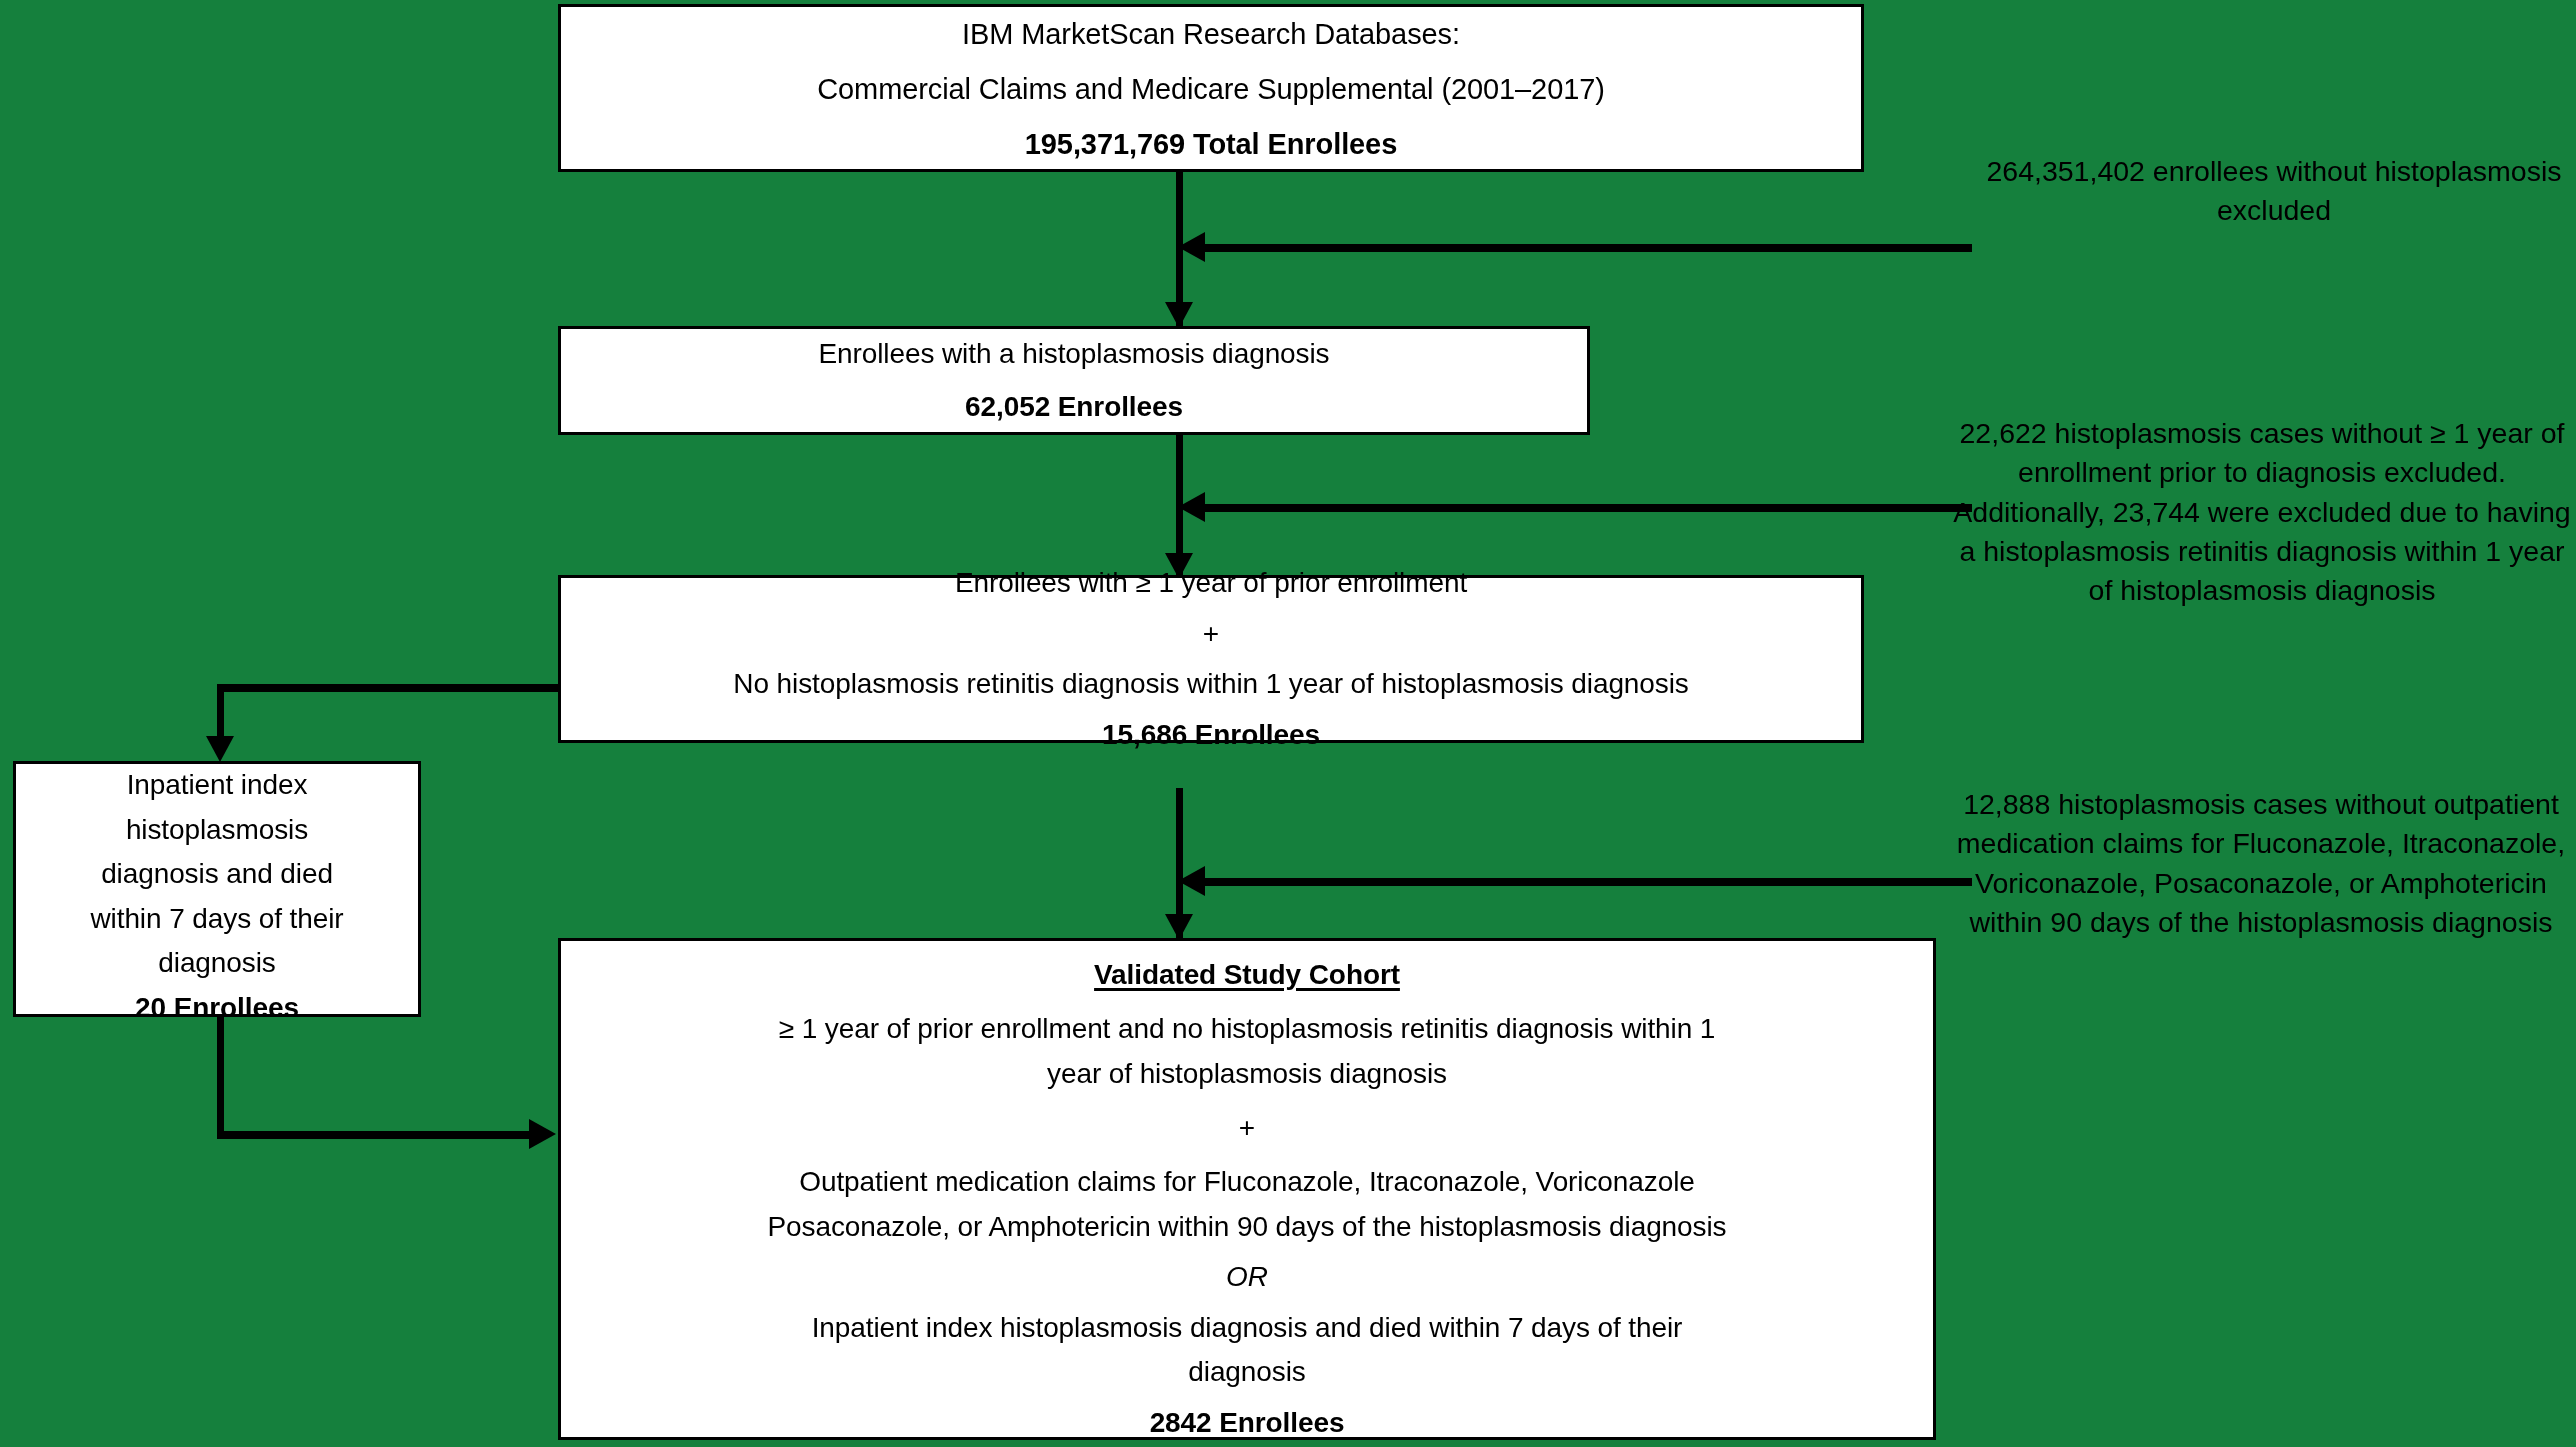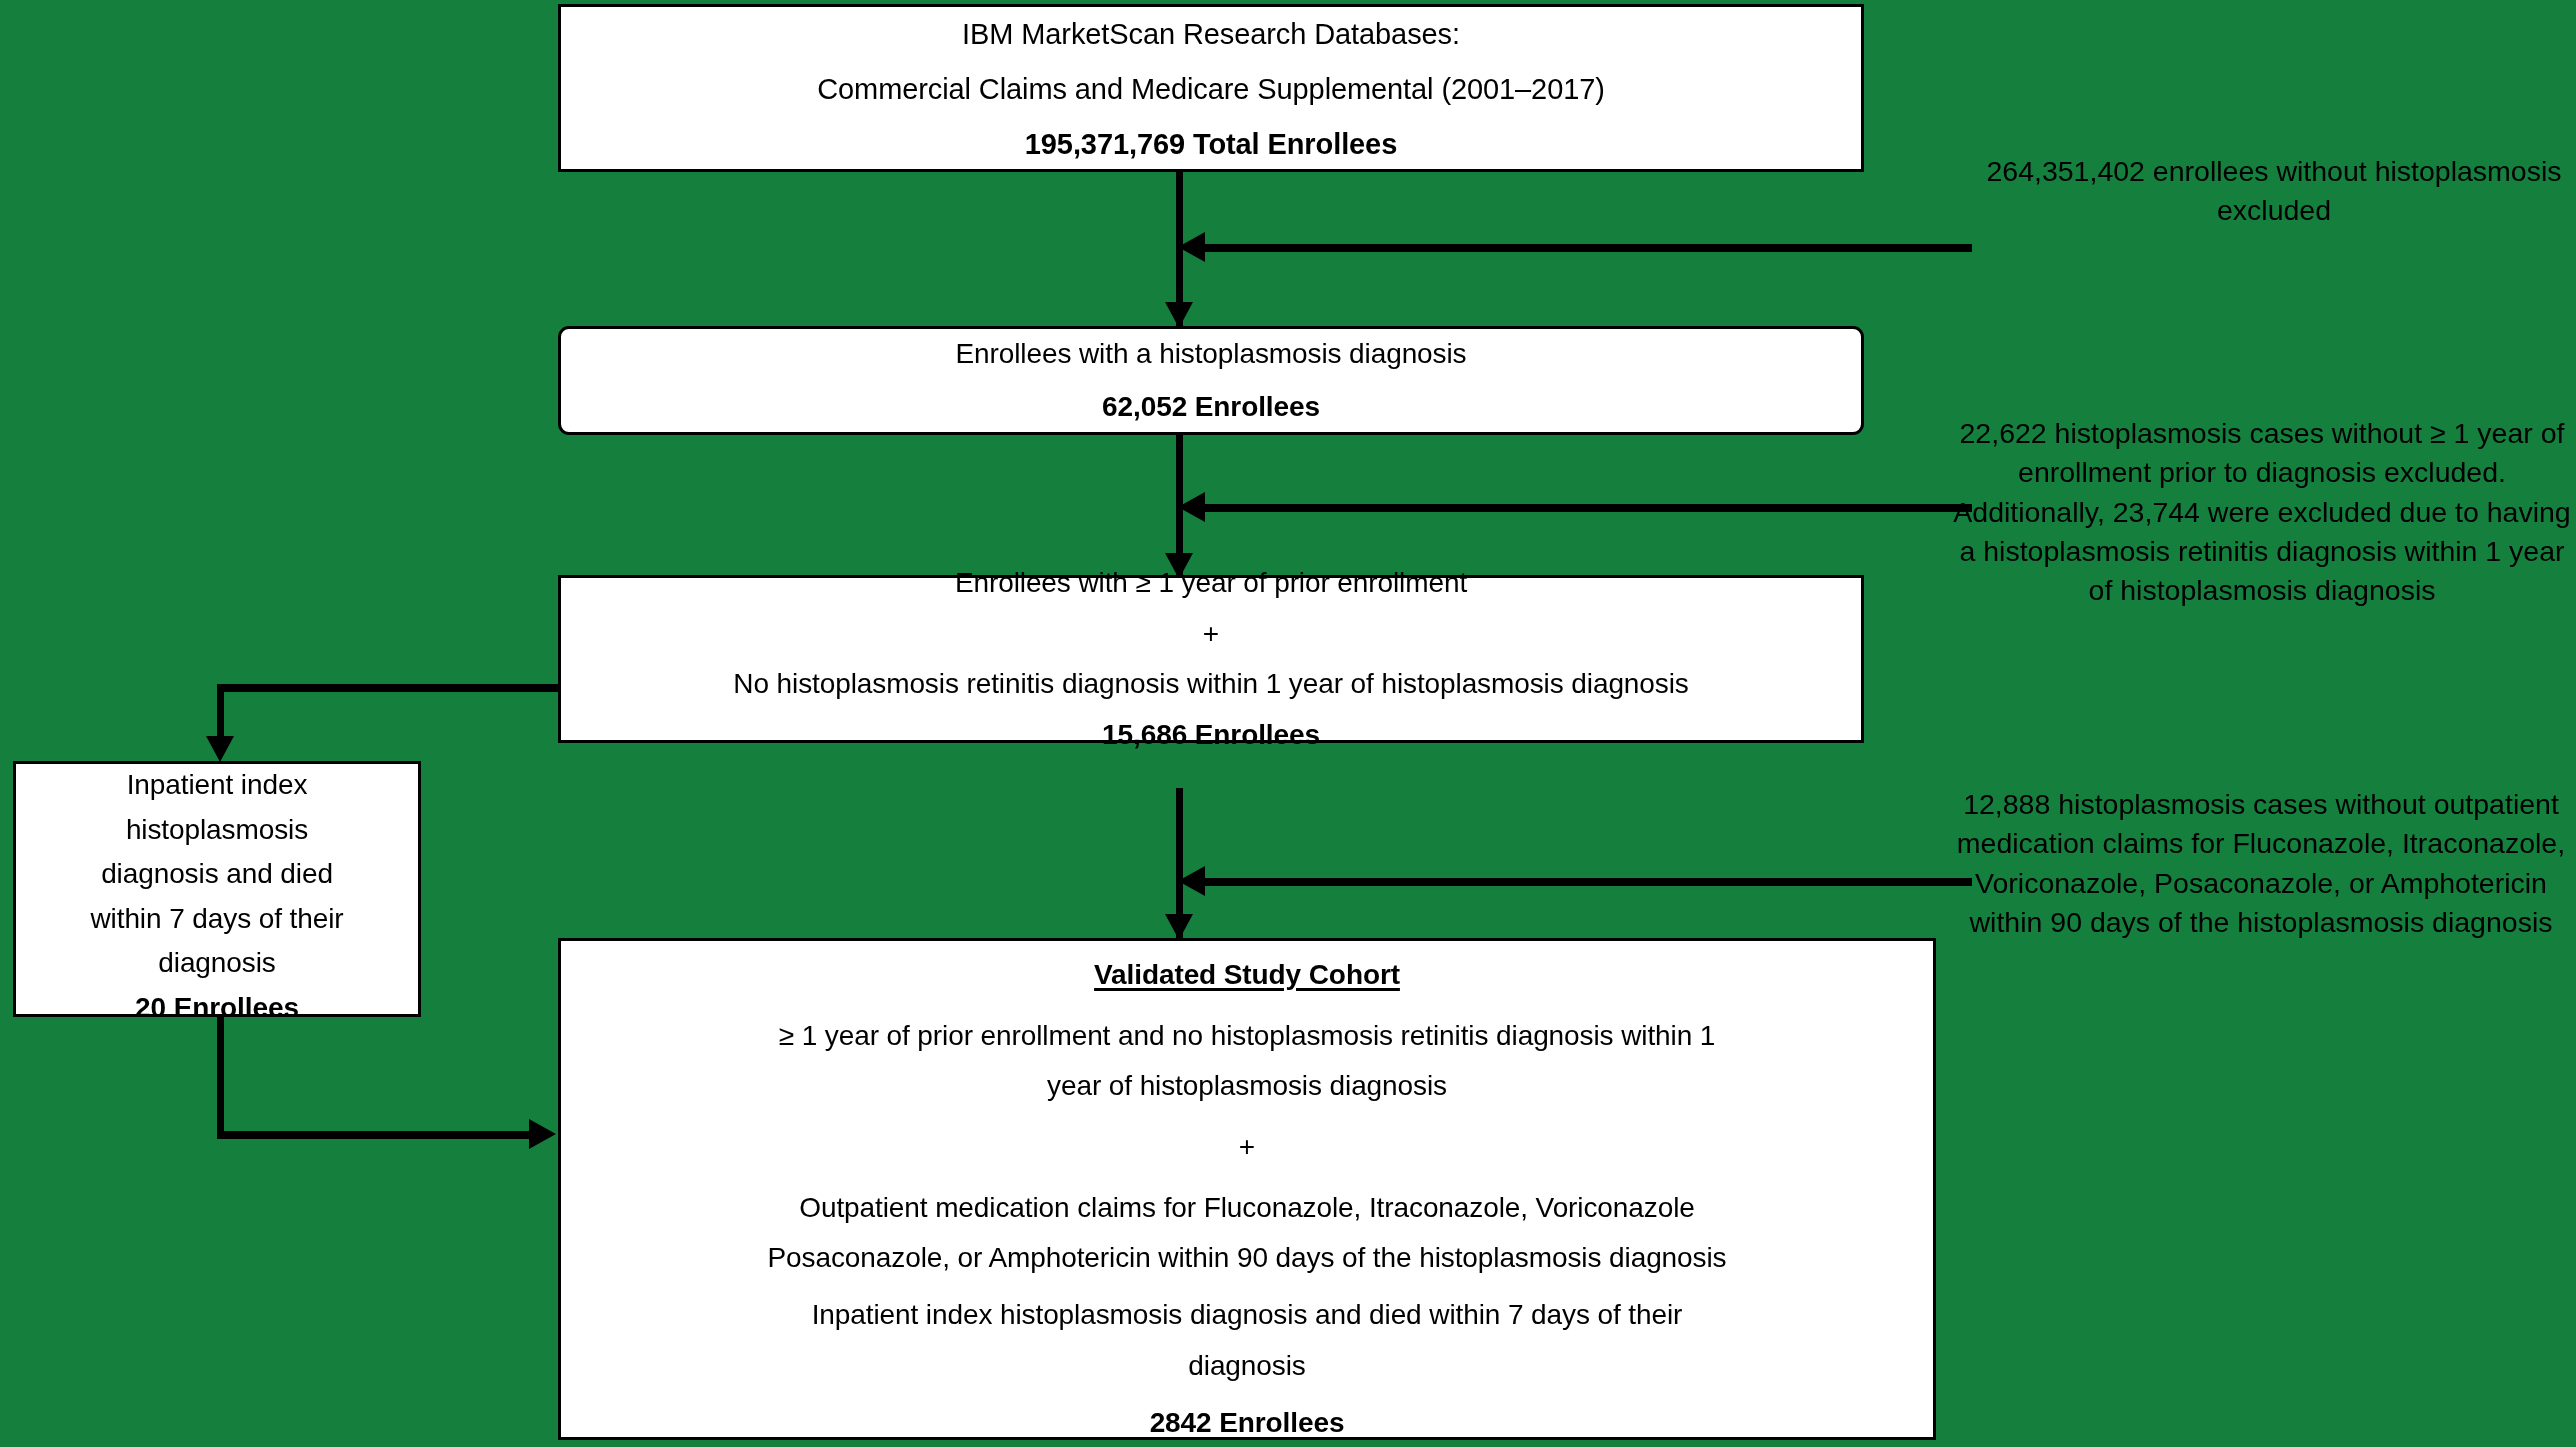--- a/index.html
+++ b/index.html
@@ -58,21 +58,21 @@
   }
 
   
   #box-source   { left: 558px;  top: 3.6px;    width: 1306px; height: 168px; }
   #box-source .line { font-size: 29px; line-height: 1.0; }
   #box-source .l1 { margin-top: 3.6px; }
   #box-source .l2 { margin-top: 26px; }
   #box-source .l3 { margin-top: 26px; }
 
   
-  #box-diag     { left: 558px;  top: 326px;  width: 1306px; height: 109px; border-radius: 11px; }
+  #box-diag     { left: 558px;  top: 326px;  width: 1032px; height: 109px; }
   #box-diag .line { line-height: 1.0; }
   #box-diag .l2 { margin-top: 25px; }
 
   
   #box-prior    { left: 558px;  top: 575px;  width: 1306px; height: 168px; }
   #box-prior .line { line-height: 1.0; }
   #box-prior .l2 { margin-top: 22.6px; }
   #box-prior .l3 { margin-top: 22.6px; }
   #box-prior .l4 { margin-top: 22.6px; }
 
@@ -204,19 +204,20 @@
   <div class="conn hline-thick" style="left:217px; top:1131px; width:314px;"></div>
   <div class="arrow-right" style="left:529px; top:1131px; margin-top:-12px;"></div>
 
   <div class="flowbox" id="box-cohort">
     <span class="line l-title und">Validated Study Cohort</span>
     <span class="line l-a">≥ 1 year of prior enrollment and no histoplasmosis retinitis diagnosis within 1</span>
     <span class="line l-b">year of histoplasmosis diagnosis</span>
     <span class="line l-plus plus">+</span>
     <span class="line l-c">Outpatient medication claims for Fluconazole, Itraconazole, Voriconazole</span>
     <span class="line l-d">Posaconazole, or Amphotericin within 90 days of the histoplasmosis diagnosis</span>
+    <span class="line l-or ital">OR</span>
     <span class="line l-e">Inpatient index histoplasmosis diagnosis and died within 7 days of their</span>
     <span class="line l-f">diagnosis</span>
     <span class="line b">2842 Enrollees</span>
   </div>
 
 </div>
 
 
 </body></html>

